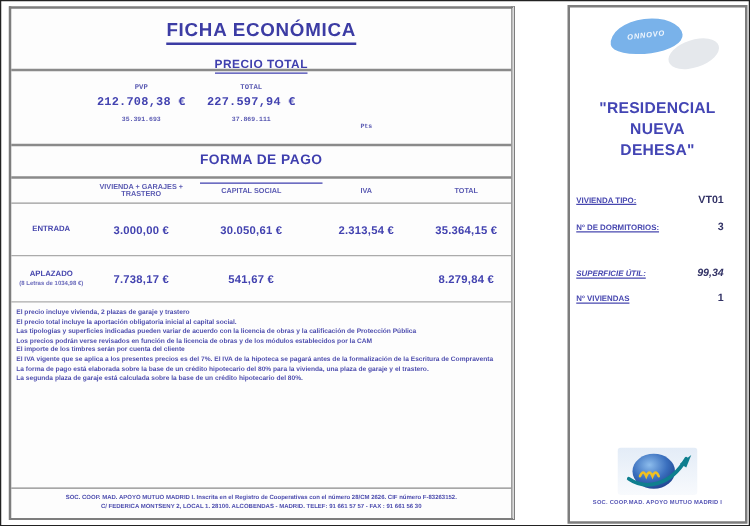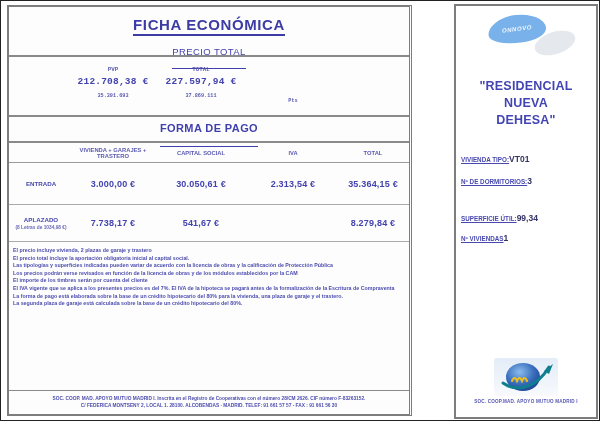--- a/index.html
+++ b/index.html
@@ -11,22 +11,22 @@
   
   .doc{
     position:absolute;left:6px;top:4px;width:405px;height:411px;
     border:2px solid #7d7d7d;border-right:3px double #7d7d7d;
     box-sizing:border-box;background:#fdfdfd;display:flex;flex-direction:column;
   }
   .title-sec{height:48px;border-bottom:2px solid #8a8a8a;text-align:center;flex:none;}
   .doc-title{display:inline-block;margin-top:9px;font-size:15px;font-weight:bold;
     letter-spacing:.6px;color:#3c3ca4;border-bottom:2px solid #3c3ca4;padding-bottom:1px;}
   .doc-sub{display:block;margin-top:5px;}
-  .doc-sub span{display:inline-block;font-size:9.5px;font-weight:normal;color:#3f3fae;
-    border-bottom:1.5px solid #3f3fae;padding-bottom:11px;letter-spacing:.4px;}
+  .doc-sub span{display:inline-block;font-size:9.5px;font-weight:bold;color:#3f3fae;
+    border-bottom:1.5px solid #3f3fae;padding-bottom:1px;letter-spacing:.4px;}
   .grid5{display:grid;grid-template-columns:16% 20% 24% 22% 18%;}
   .price-sec{height:60px;border-bottom:2px solid #8a8a8a;flex:none;padding-top:9px;box-sizing:border-box;font-family:Liberation Mono, monospace;}
   .pcol{text-align:center;}
   .p-label{font-size:5.8px;font-weight:bold;color:#5a5ab2;}
   .p-euro{font-size:9.5px;font-weight:bold;margin-top:3px;letter-spacing:.2px;color:#4343b0;}
   .p-pts{font-size:5.2px;font-weight:bold;margin-top:6px;color:#5a5ab2;}
   .pts-unit{font-size:5.2px;font-weight:bold;margin-top:32px;text-align:center;color:#5a5ab2;}
   .fdp-title-sec{height:24px;border-bottom:2px solid #8a8a8a;text-align:center;flex:none;}
   .fdp-title{display:inline-block;margin-top:5px;font-size:11px;font-weight:bold;
     color:#3f3fae;border-bottom:1.5px solid #3f3fae;padding-bottom:12px;letter-spacing:.4px;}
@@ -51,24 +51,24 @@
     border:2px solid #7d7d7d;box-sizing:border-box;background:#ffffff;
   }
   .logo-shadow{position:absolute;left:78px;top:26px;width:42px;height:22px;
     background:#e5e8ec;border-radius:50%;transform:rotate(-18deg);}
   .logo-ellipse{position:absolute;left:32px;top:9px;width:58px;height:28px;
     background:#79b2ea;border-radius:50% 50% 46% 54% / 62% 58% 42% 38%;
     transform:rotate(-7deg);display:flex;align-items:center;justify-content:center;
     color:#eef5fd;font-size:6px;font-style:italic;font-weight:bold;letter-spacing:.6px;}
   .panel-title{position:absolute;top:72px;left:3px;right:3px;text-align:center;
     font-size:12.5px;font-weight:bold;line-height:17px;color:#4345b4;letter-spacing:.2px;}
-  .field{position:absolute;left:5px;right:5px;display:flex;align-items:baseline;}
+  .field{position:absolute;left:5px;right:5px;display:flex;justify-content:space-between;align-items:baseline;}
   .f-label{font-size:6.3px;font-weight:bold;text-decoration:underline;color:#4848b0;}
   .f-value{font-size:8.5px;font-weight:bold;margin-right:12px;color:#333366;}
-  .f1{top:148px;} .f2{top:170px;} .f3{top:207px;} .f4{top:227px;}
+  .f1{top:148px;} .f2{top:170px;} .f3{top:207px;font-style:italic;} .f4{top:227px;}
   .bottom-logo{position:absolute;left:50%;top:352px;transform:translateX(-50%);
     width:64px;height:38px;}
   .bottom-caption{position:absolute;top:393px;left:0;right:0;text-align:center;
     font-size:4.6px;font-weight:bold;color:#5555b5;letter-spacing:.2px;}
 </style>
 </head>
 <body>
 
 <div class="page">
 

